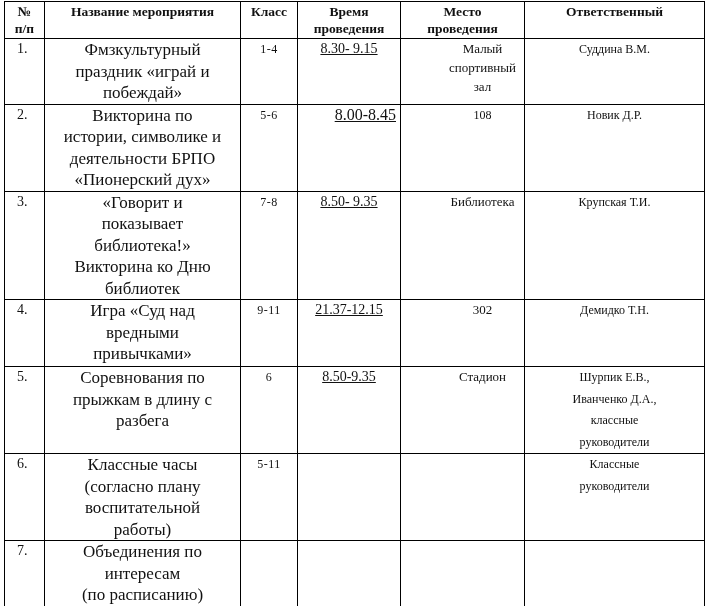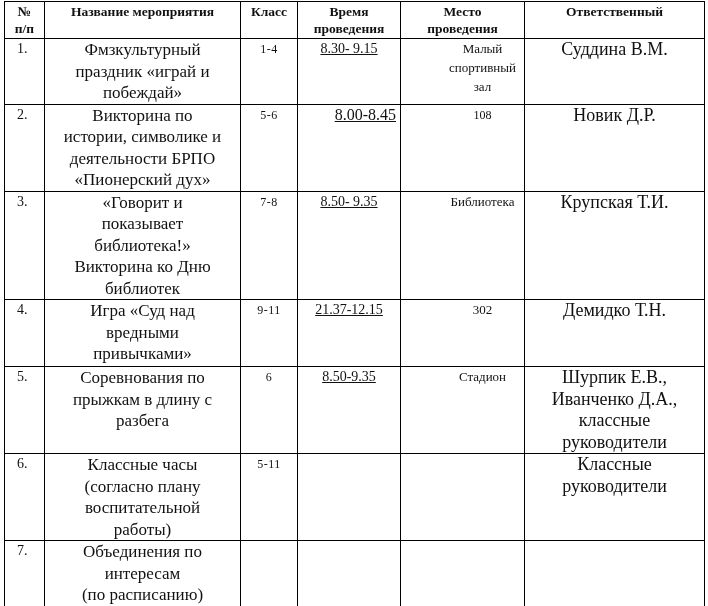--- a/index.html
+++ b/index.html
@@ -25,21 +25,21 @@
     line-height: 17px;
     padding-top: 1px;
   }
   td.num { text-align: left; padding-left: 12px; font-size: 14px; line-height: 20px; }
   td.name { font-size: 17px; line-height: 21.5px; margin-left: 36px; }
   td.cls { font-size: 12px; font-weight: normal; letter-spacing: 0.5px; }
   td.time { font-size: 14px; line-height: 20px; text-decoration: underline; }
   td.time.big { font-size: 16px; text-align: right; }
   td.place { font-size: 13px; line-height: 19px; padding-left: 44px; }
   td.place.big { font-size: 12px; line-height: 21px; }
-  td.resp { font-size: 18px; line-height: 21.5px; margin-left: 40px; }
+  td.resp { font-size: 12px; line-height: 21.5px; margin-left: 40px; }
   .cell-text { white-space: pre-line; display: block; }
 </style>
 </head>
 <body>
 
 <table>
   <colgroup>
     <col style="width:40px">
     <col style="width:196px">
     <col style="width:57px">

